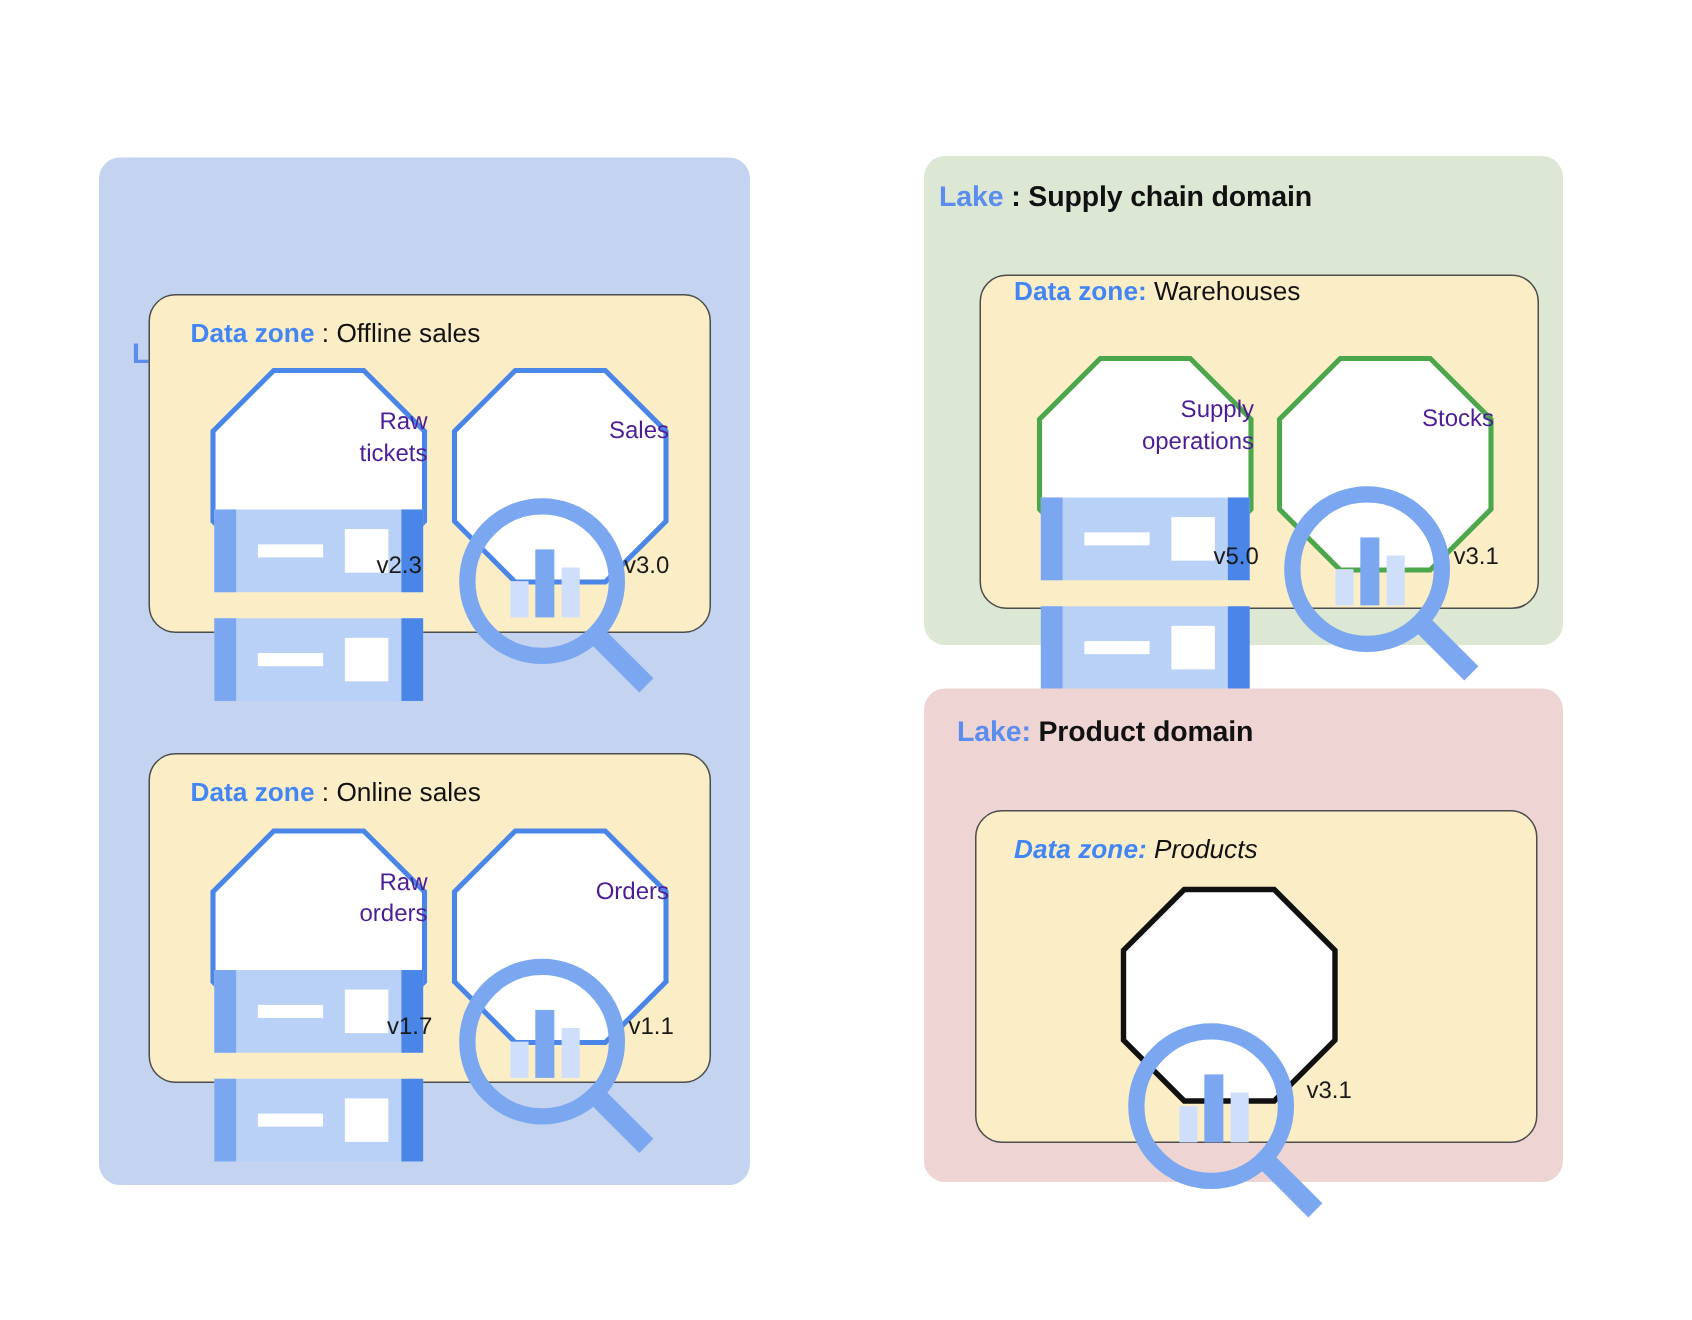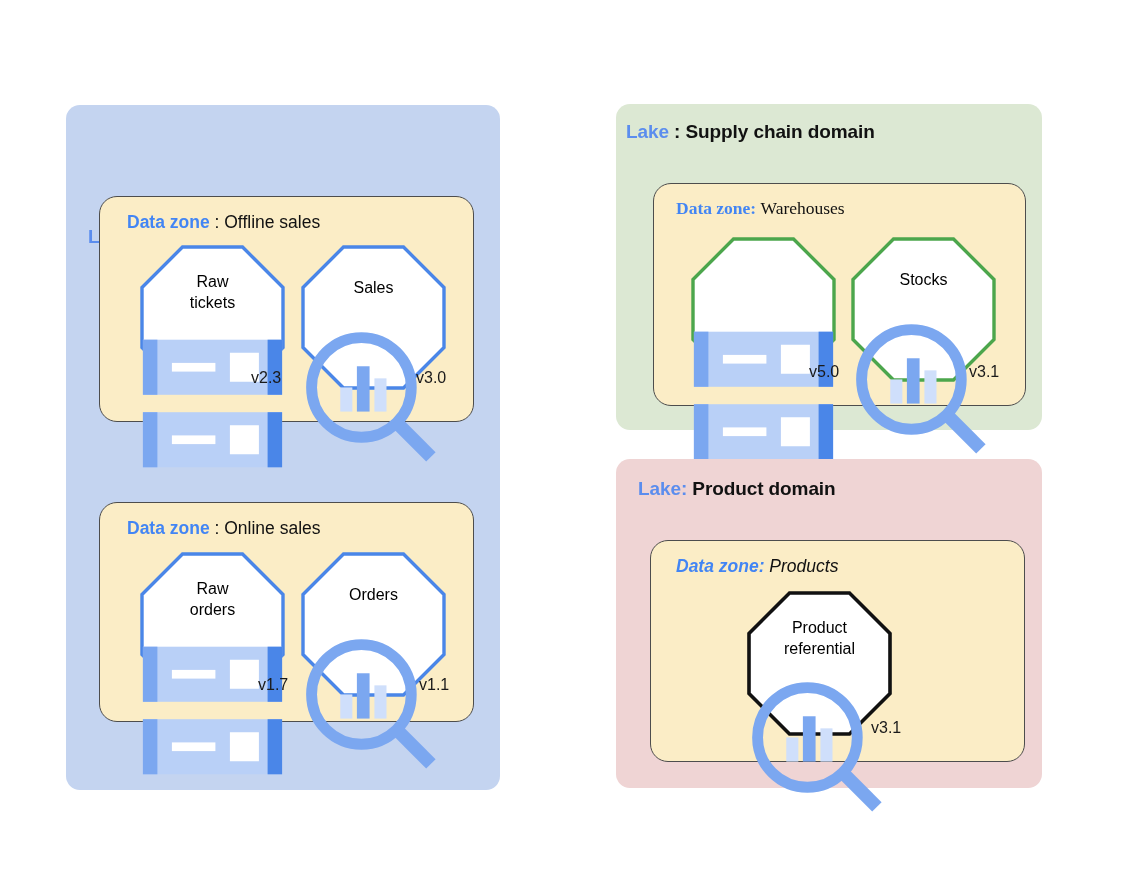--- a/index.html
+++ b/index.html
@@ -79,24 +79,24 @@
     left: 0; top: 0;
     width: 145px;
     height: 145px;
     overflow: visible;
   }
   .asset-label {
     position: absolute;
     left: 0;
     top: 32px;
     width: 145px;
-    text-align: center;
+    text-align: right;
     font-size: 16px;
     line-height: 21px;
-    color: #000000;
+    color: #4c1d95;
     white-space: pre-line;
   }
   .asset-version {
     position: absolute;
     font-size: 16px;
     color: #1a1a1a;
     white-space: nowrap;
   }
 
   
@@ -220,28 +220,30 @@
   <div class="asset-version" style="left:118px; top:124px;">v1.1</div>
 </div>
 
 <div class="lake" id="lake-supply">
   <div class="lake-title" style="left:10px; top:17px;text-align:center;">
     <span class="kw">Lake</span><span class="sep"> : </span><span class="nm">Supply chain domain</span>
   </div>
 </div>
 
 <div class="zone" id="zone-wh"></div>
-<div class="zone-title" style="left:676px; top:198px;font-family:Liberation Serif, serif;">
+<div class="zone-title" style="left:676px; top:184px;">
   <span class="kw">Data zone</span><span class="sep-blue">: </span><span class="nm">Warehouses</span>
 </div>
 
 <div class="asset" id="a-supplyops">
   <svg viewBox="0 0 145 145">
     <polygon points="42.5,2 102.5,2 143,42.5 143,102.5 102.5,143 42.5,143 2,102.5 2,42.5" fill="#ffffff" stroke="#4ca64c" stroke-width="3.4" stroke-linejoin="miter"></polygon>
   </svg>
+  <div class="asset-label two-line">Supply
+operations</div>
   <div class="asset-icon icon-db">
     <svg width="50" height="46" viewBox="0 0 50 46">
       <rect x="1" y="1" width="48" height="19" fill="#b9d0f7"></rect>
       <rect x="1" y="1" width="5" height="19" fill="#7ba7f0"></rect>
       <rect x="44" y="1" width="5" height="19" fill="#4a86e8"></rect>
       <rect x="11" y="9" width="15" height="3" fill="#ffffff"></rect>
       <rect x="31" y="5.5" width="10" height="10" fill="#ffffff"></rect>
       <rect x="1" y="26" width="48" height="19" fill="#b9d0f7"></rect>
       <rect x="1" y="26" width="5" height="19" fill="#7ba7f0"></rect>
       <rect x="44" y="26" width="5" height="19" fill="#4a86e8"></rect>
@@ -277,22 +279,20 @@
 
 <div class="zone" id="zone-prod"></div>
 <div class="zone-title" style="left:676px; top:556px;font-style:italic;">
   <span class="kw">Data zone</span><span class="sep-blue">: </span><span class="nm">Products</span>
 </div>
 
 <div class="asset" id="a-prodref">
   <svg viewBox="0 0 145 145">
     <polygon points="42.5,2 102.5,2 143,42.5 143,102.5 102.5,143 42.5,143 2,102.5 2,42.5" fill="#ffffff" stroke="#111111" stroke-width="3.6" stroke-linejoin="miter"></polygon>
   </svg>
-  <div class="asset-label two-line">Product
-referential</div>
   <div class="asset-icon icon-mag" style="top:86px;">
     <svg width="48" height="48" viewBox="0 0 48 48">
       <circle cx="20" cy="20" r="16.5" fill="none" stroke="#7ba7f0" stroke-width="3.6"></circle>
       <rect x="13" y="20" width="4" height="8" fill="#cfdffb"></rect>
       <rect x="18.5" y="13" width="4.2" height="15" fill="#7ba7f0"></rect>
       <rect x="24.3" y="17" width="4" height="11" fill="#cfdffb"></rect>
       <line x1="31.5" y1="31.5" x2="43" y2="43" stroke="#7ba7f0" stroke-width="4.4" stroke-linecap="butt"></line>
     </svg>
   </div>
   <div class="asset-version" style="left:124px; top:128px;">v3.1</div>

